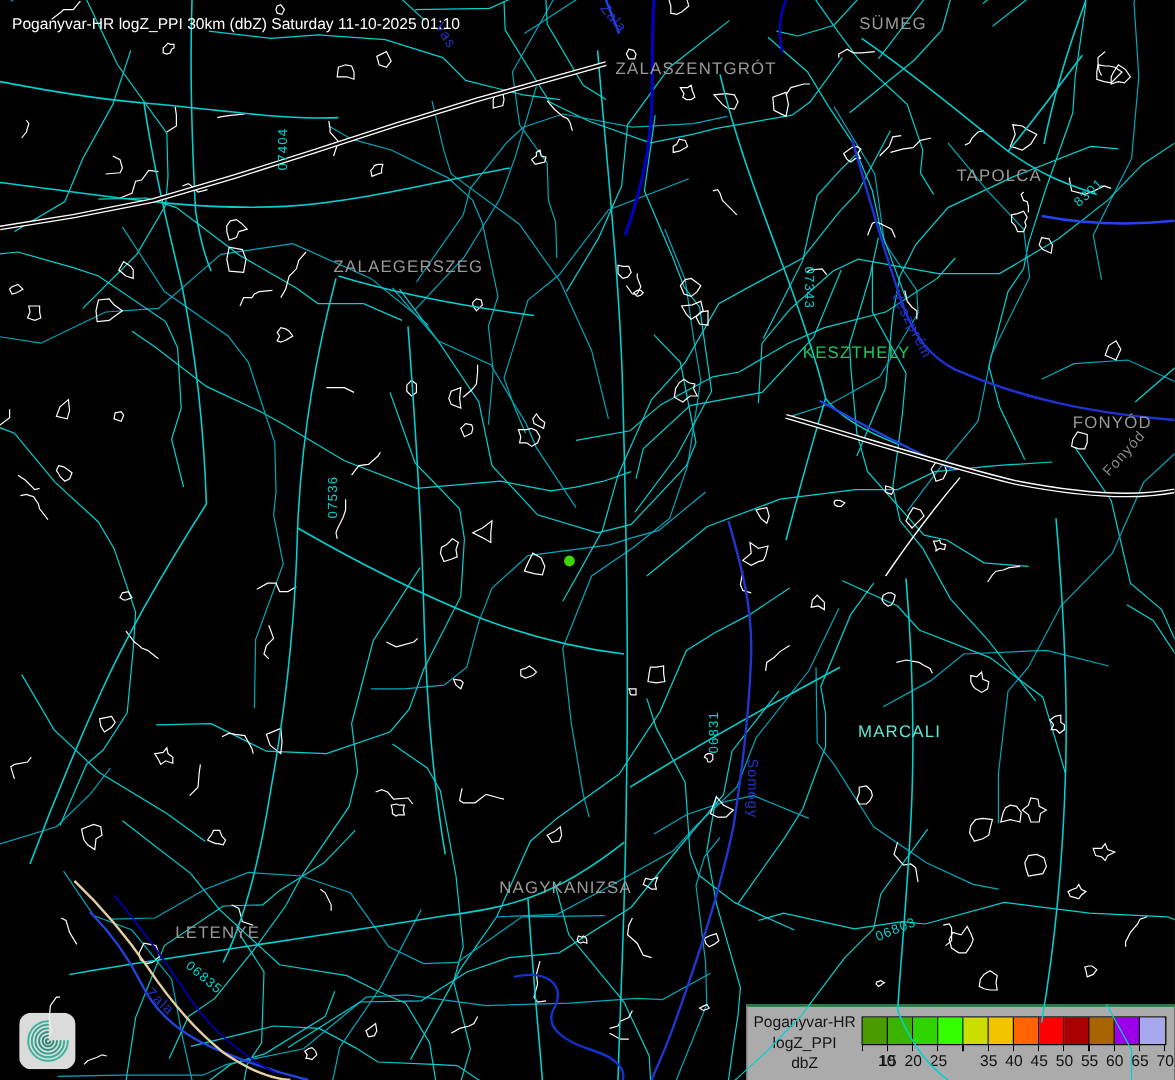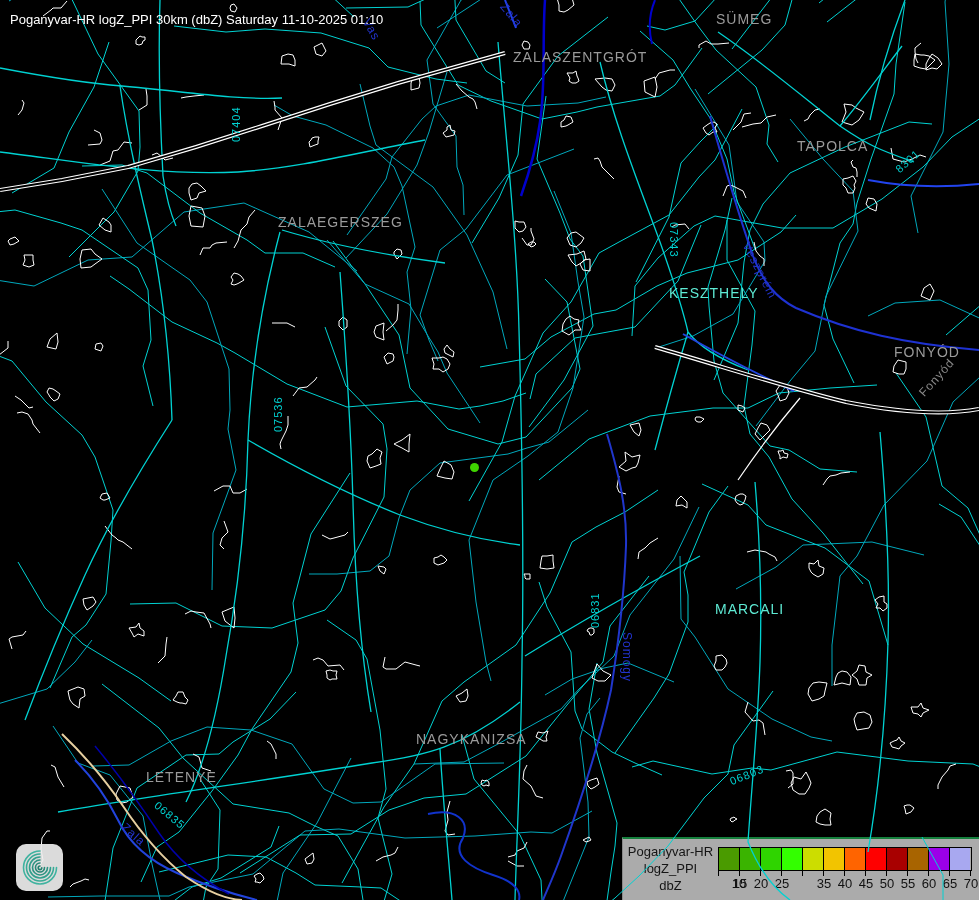--- a/index.html
+++ b/index.html
@@ -357,21 +357,21 @@
     </g>
   </svg>
 
   <div id="echo" style="left: 470px; top: 463px; background: rgb(63, 212, 0);"></div>
 
   <div id="labels">
       <div class="city-label" style="left: 716px; top: 11px; color: rgb(154, 154, 154);">SÜMEG</div>
       <div class="city-label" style="left: 513px; top: 49px; color: rgb(154, 154, 154);">ZALASZENTGRÓT</div>
       <div class="city-label" style="left: 797px; top: 138px; color: rgb(154, 154, 154);">TAPOLCA</div>
       <div class="city-label" style="left: 278px; top: 214px; color: rgb(154, 154, 154);">ZALAEGERSZEG</div>
-      <div class="city-label" style="left: 669px; top: 285px; color: #5eead4;">KESZTHELY</div>
+      <div class="city-label" style="left: 669px; top: 285px; color: #22c55e;">KESZTHELY</div>
       <div class="city-label" style="left: 894px; top: 344px; color: rgb(154, 154, 154);">FONYÓD</div>
       <div class="city-label" style="left: 715px; top: 601px; color: #5eead4;">MARCALI</div>
       <div class="city-label" style="left: 416px; top: 731px; color: rgb(154, 154, 154);">NAGYKANIZSA</div>
       <div class="city-label" style="left: 146px; top: 769px; color: rgb(154, 154, 154);">LETENYE</div>
       <div class="road-label" style="left: 230px; top: 142px; color: rgb(0, 210, 210); transform: rotate(-90deg);">07404</div>
       <div class="road-label" style="left: 893px; top: 166px; color: rgb(0, 210, 210); transform: rotate(-42deg);">8301</div>
       <div class="road-label" style="left: 680px; top: 222px; color: rgb(0, 210, 210); transform: rotate(90deg);">07343</div>
       <div class="road-label" style="left: 272px; top: 432px; color: rgb(0, 210, 210); transform: rotate(-90deg);">07536</div>
       <div class="road-label" style="left: 589px; top: 628px; color: rgb(0, 210, 210); transform: rotate(-90deg);">06831</div>
       <div class="road-label" style="left: 728px; top: 776px; color: rgb(0, 210, 210); transform: rotate(-22deg);">06803</div>

